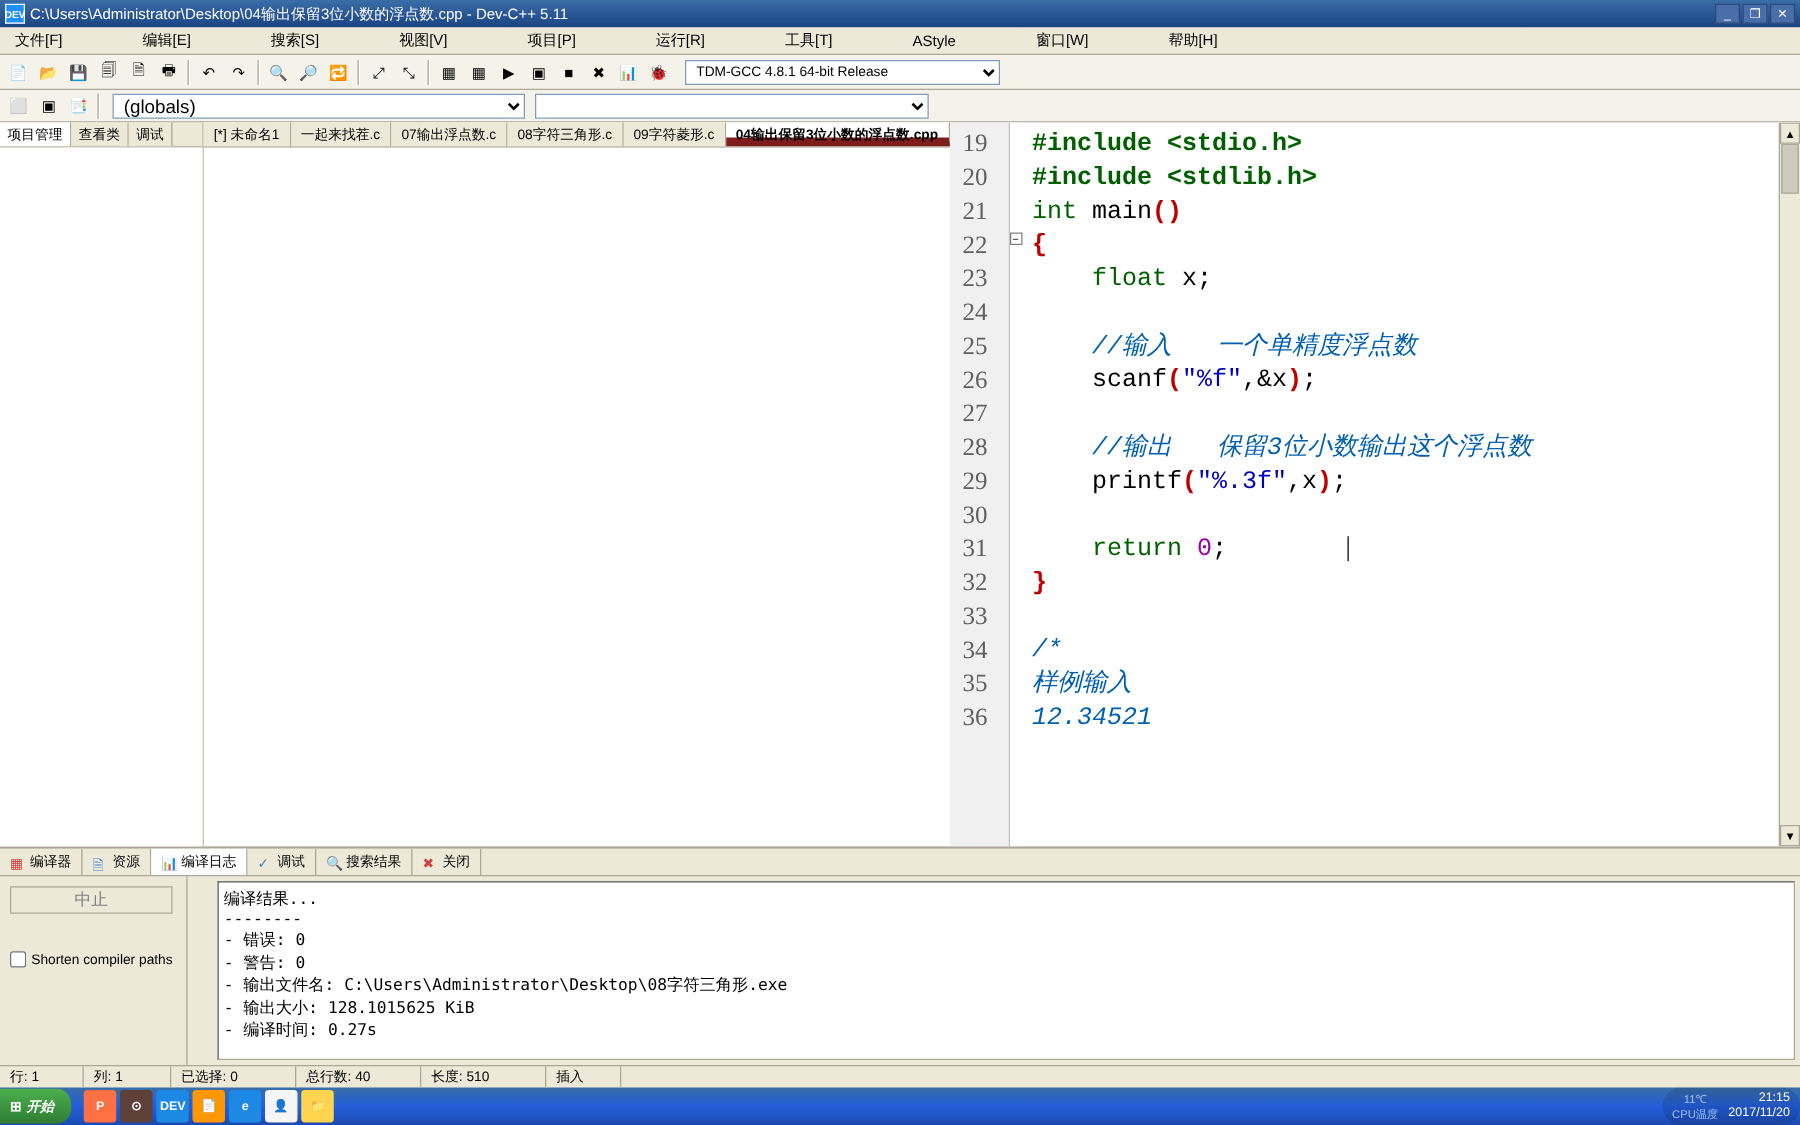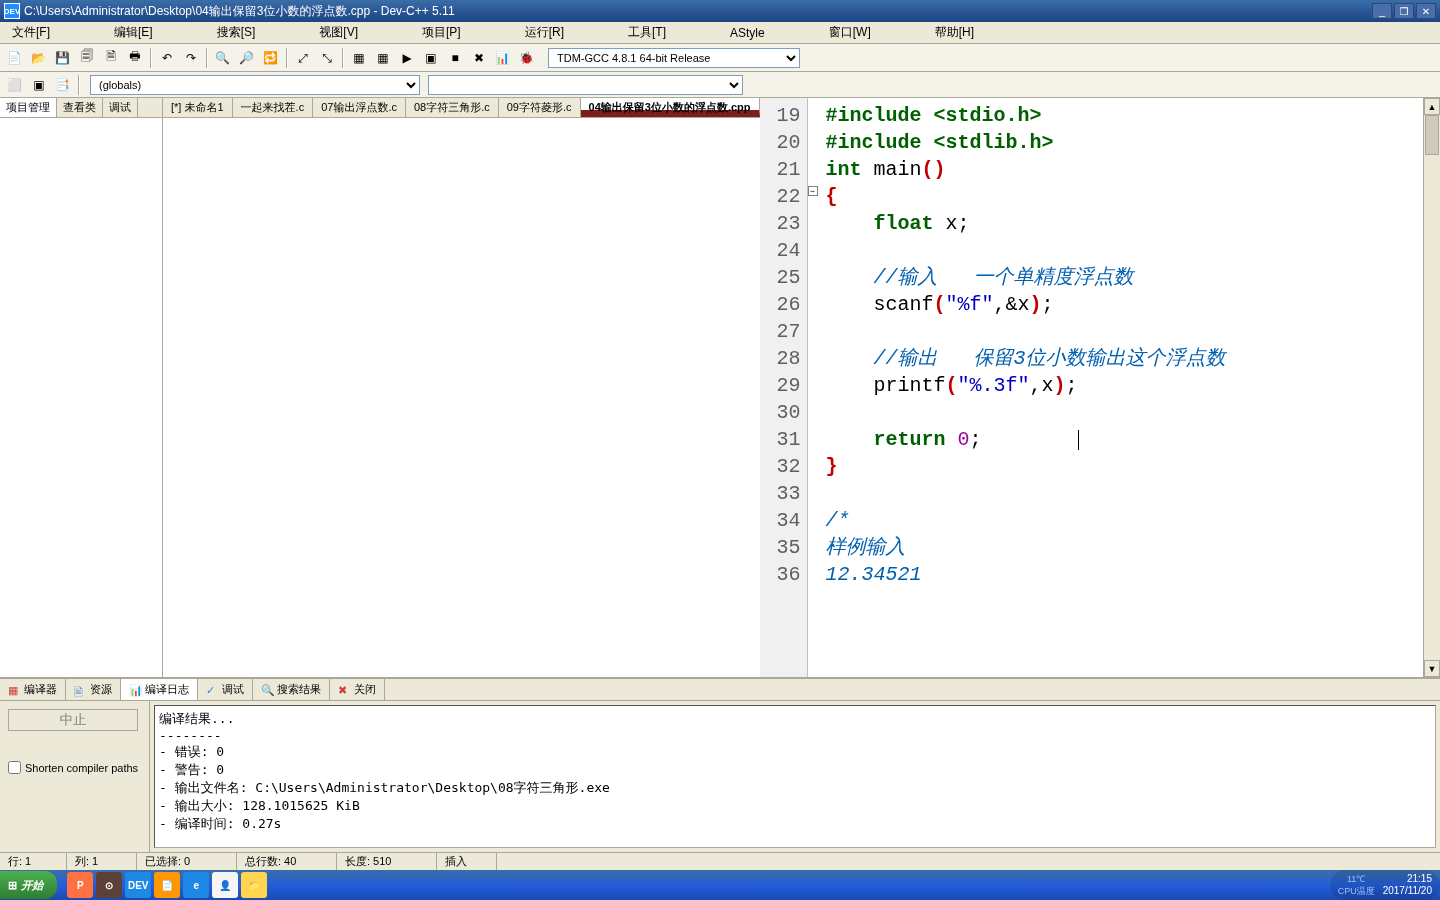--- a/index.html
+++ b/index.html
@@ -9,53 +9,53 @@
 .titlebar .title { flex:1; }
 .titlebar .winbtns { display:flex; gap:2px; }
 .titlebar .winbtn { width:20px; height:16px; background:#4a6ea9; border:1px solid #2a4a7a; color:#fff; display:flex; align-items:center; justify-content:center; font-size:10px; cursor:pointer; }
 .menubar { height:22px; background:#ece9d8; display:flex; align-items:center; padding:0 4px; border-bottom:1px solid #aca899; font-size:12px;gap:48px; }
 .menubar .menuitem { padding:2px 8px; cursor:pointer; }
 .toolbar1 { height:28px; background:#f5f3e9; border-bottom:1px solid #aca899; display:flex; align-items:center; padding:0 4px; gap:2px; }
 .tbtn { width:22px; height:22px; border:1px solid transparent; display:flex; align-items:center; justify-content:center; cursor:pointer; font-size:12px; }
 .tsep { width:2px; height:20px; border-left:1px solid #aca899; border-right:1px solid #fff; margin:0 2px; }
 .compiler-select { margin-left:8px; font-size:11px; height:20px; width:252px; border:1px solid #7f9db9; background:#fff; padding:0 4px; }
 .toolbar2 { height:26px; background:#f5f3e9; border-bottom:1px solid #aca899; display:flex; align-items:center; padding:0 4px; gap:2px; }
-.globals-select { margin-left:6px; font-size:11px; height:20px; width:330px; border:1px solid #7f9db9; background:#fff; padding:0 4px; }
+.globals-select { margin-left:6px; font-size:15px; height:20px; width:330px; border:1px solid #7f9db9; background:#fff; padding:0 4px; }
 .func-select { margin-left:6px; font-size:11px; height:20px; width:315px; border:1px solid #7f9db9; background:#fff; }
 .main-area { display:flex; height:calc(100% - 22px - 22px - 28px - 26px - 175px - 18px - 30px); }
 .sidebar { width:163px; background:#ece9d8; border-right:1px solid #aca899; }
 .sidebar-tabs { display:flex; height:20px; border-bottom:1px solid #aca899; }
 .sidebar-tab { padding:2px 6px; font-size:11px; border-right:1px solid #aca899; background:#ece9d8; cursor:pointer; }
 .sidebar-tab.active { background:#fff; }
 .sidebar-content { background:#fff; height:calc(100% - 20px); }
 .editor-area { flex:1; display:flex; flex-direction:row; background:#fff; }
 .editor-tabs { height:20px; display:flex; border-bottom:1px solid #aca899; background:#ece9d8; }
 .editor-tab { padding:2px 8px; font-size:11px; border-right:1px solid #aca899; background:#ece9d8; cursor:pointer; white-space:nowrap; }
 .editor-tab.active { background:#ffffff; border-bottom:7px solid #7f1d1d;font-weight:bold; }
 .editor-body { flex:1; display:flex; overflow:hidden; position:relative; }
-.gutter { width:48px; background:#f0f0f0; border-right:1px solid #c0c0c0; text-align:right; padding:4px 6px 0 0; font-family:Liberation Mono, monospace; font-size:20px; color:#606060; line-height:27px; }
+.gutter { width:48px; background:#f0f0f0; border-right:1px solid #c0c0c0; text-align:center; padding:4px 6px 0 0; font-family:Liberation Serif, serif; font-size:20px; color:#606060; line-height:27px; }
 .fold-col { width:12px; background:#fff; border-right:0; position:relative; }
 .fold-mark { position:absolute; left:0; top:88px; width:10px; height:10px; border:1px solid #808080; background:#fff; font-size:9px; text-align:center; line-height:8px; }
 .code { flex:1; padding:4px 0 0 6px; font-family:Consolas,"Courier New",monospace; font-size:20px; line-height:27px; white-space:pre; }
-.kw { color:#006000; font-weight:bold;margin-top:47px; }
+.kw { color:#006000; font-weight:normal;margin-top:47px; }
 .pre { color:#006000; font-weight:bold; }
 .str { color:#0000c0; }
 .cmt { color:#0060b0; font-style:italic; }
 .num { color:#a000a0; }
 .brace { color:#c00000; font-weight:bold; }
 .vscroll { position:absolute; right:0; top:0; bottom:0; width:17px; background:#ece9d8; border-left:1px solid #aca899; }
 .vscroll .thumb { position:absolute; left:1px; right:1px; top:17px; height:40px; background:#cdcabb; border:1px solid #aca899; }
 .vscroll .arr { position:absolute; left:0; right:0; height:17px; background:#ece9d8; border:1px solid #aca899; display:flex; align-items:center; justify-content:center; font-size:9px; }
 .vscroll .arr.up { top:0; } .vscroll .arr.down { bottom:0; }
 .bottom-panel { height:175px; background:#ece9d8; border-top:2px solid #aca899; display:flex; flex-direction:column; }
 .bottom-tabs { height:22px; display:flex; border-bottom:1px solid #aca899; background:#ece9d8; }
 .bottom-tab { padding:3px 8px; font-size:11px; border-right:1px solid #aca899; cursor:pointer; display:flex; align-items:center; gap:4px; }
 .bottom-tab.active { background:#fff; }
 .bottom-tab .ticon { width:12px; height:12px; display:inline-block; }
-.bottom-body { flex:1; display:flex; }
+.bottom-body { flex:1; display:flex;gap:20px; }
 .bottom-left { width:150px; padding:8px; border-right:1px solid #aca899; }
 .stop-btn { width:130px; height:22px; background:#ece9d8; border:1px solid #aca899; color:#808080; margin-bottom:30px; }
 .checkbox-row { display:flex; align-items:center; gap:4px; font-size:11px; }
 .compile-output { flex:1; background:#fff; border:1px inset #aca899; margin:4px; font-family:"SimSun",monospace; font-size:13px; padding:4px; white-space:pre; overflow:auto; position:relative; }
 .statusbar { height:18px; background:#ece9d8; border-top:1px solid #aca899; display:flex; align-items:center; font-size:11px; }
 .status-cell { padding:0 8px; border-right:1px solid #aca899; height:100%; display:flex; align-items:center; }
 .taskbar { height:30px; background:linear-gradient(to bottom,#3a6ea5,#245edb,#1a4ab0); display:flex; align-items:center; color:#fff; font-size:11px; }
 .start-btn { height:28px; padding:0 14px 0 8px; background:linear-gradient(to bottom,#4caf50,#2e7d32); border-radius:0 12px 12px 0; font-weight:bold; display:flex; align-items:center; gap:4px; cursor:pointer; font-style:italic; }
 .task-icons { display:flex; gap:3px; margin-left:10px; }
 .task-icon { width:26px; height:26px; border-radius:3px; display:flex; align-items:center; justify-content:center; font-size:10px; font-weight:bold; cursor:pointer; }

